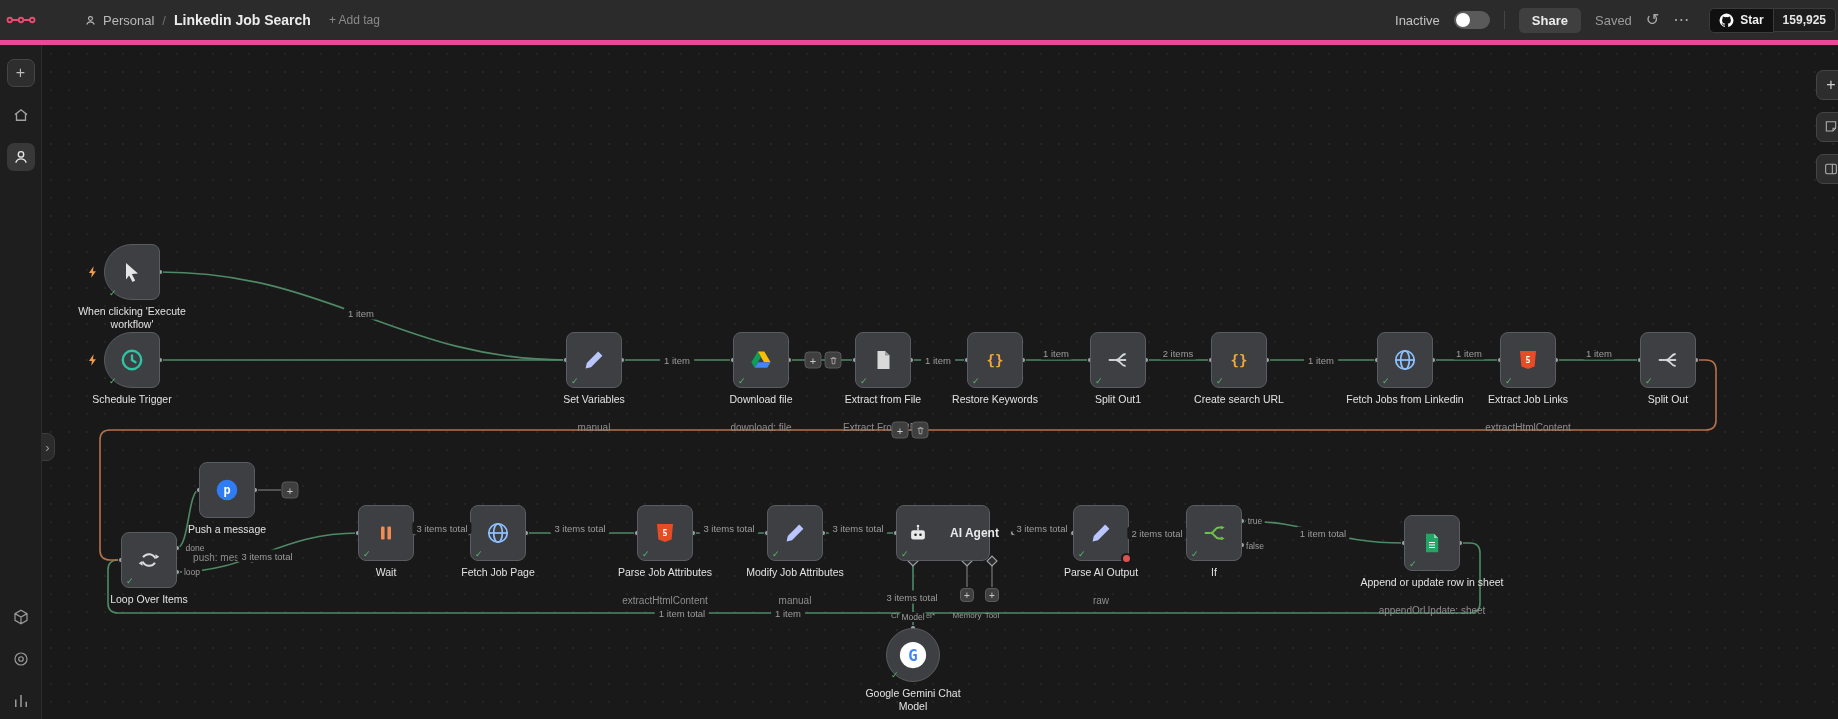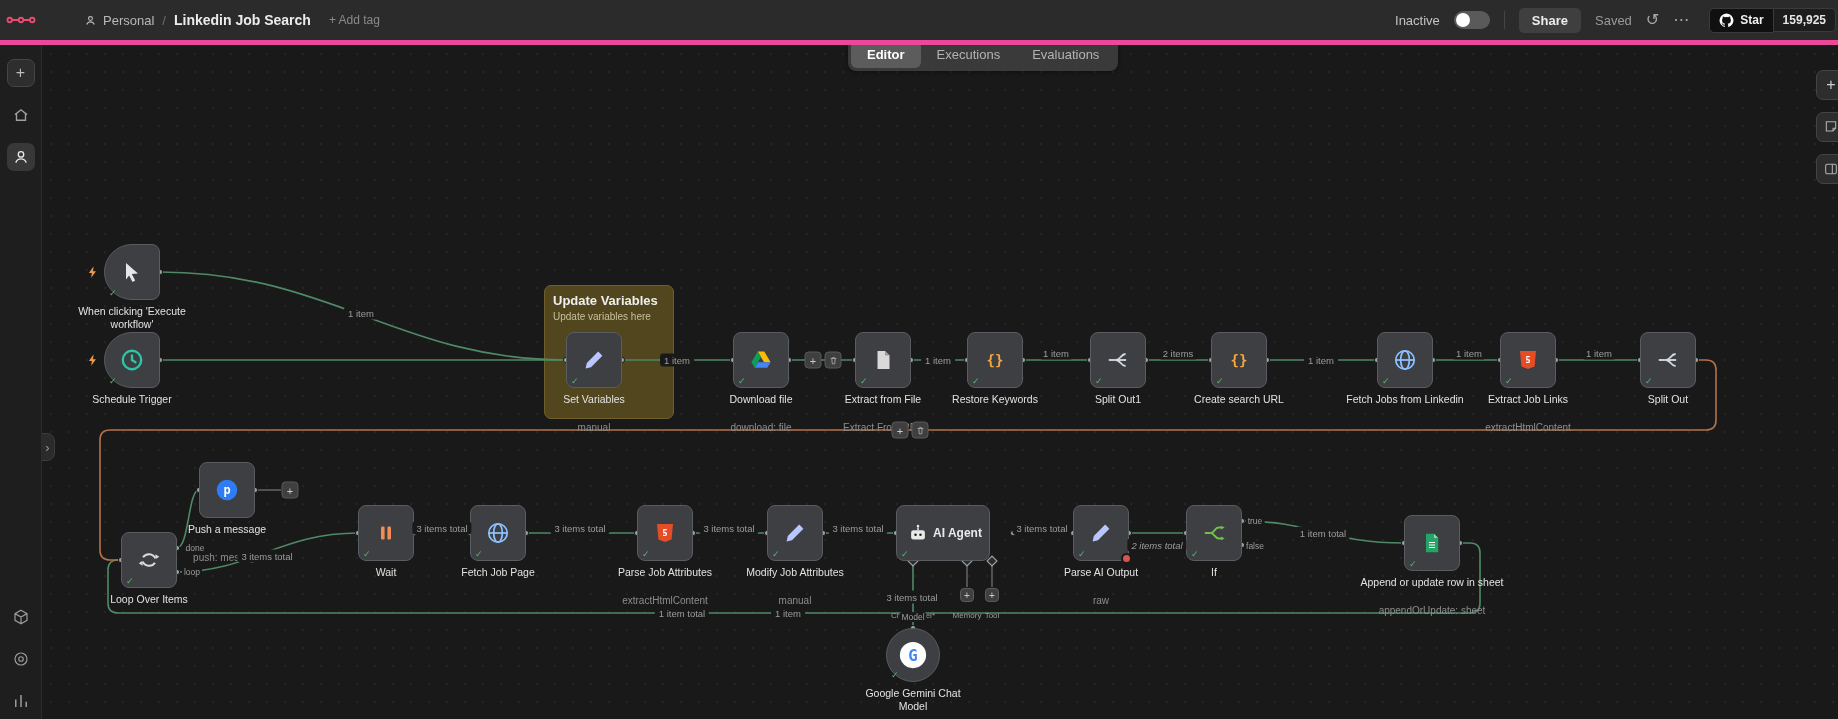--- a/index.html
+++ b/index.html
@@ -64,21 +64,21 @@
   
   .sticky { position:absolute; left:502px; top:240px; width:130px; height:134px; background:#51461e;
     border:1px solid #6e5f2b; border-radius:7px; z-index:0; padding:7px 8px; }
   .sticky-title { color:#efefef; font-size:13px; font-weight:700; }
   .sticky-body { color:#c9c09a; font-size:10px; margin-top:3px; }
 
   
   .node { position:absolute; width:56px; height:56px; background:#3d3f42; border:1px solid #595c60;
     border-radius:8px; display:flex; align-items:center; justify-content:center; z-index:2; }
   .node.trigger { border-radius:28px 8px 8px 28px; }
-  .node.wide { width:94px; justify-content:flex-start; padding-left:10px; gap:4px; }
+  .node.wide { width:94px; justify-content:flex-start; padding-left:10px; gap:21px; }
   .node.round { width:54px; height:54px; border-radius:50%; }
   .node-inner-label { color:#e9e9e9; font-size:12px; font-weight:600; white-space:nowrap; }
   .node-label { position:absolute; top:60px; left:50%; transform:translateX(-50%); width:150px;
     text-align:center; font-size:10.5px; color:#e2e2e2; line-height:1.2; z-index:3; }
   .node-sub { display:block; font-size:10px; color:#8d8d8d; margin-top:16px; }
   .bolt { position:absolute; left:-19px; top:50%; transform:translateY(-50%); display:flex; }
   .check { position:absolute; left:4px; bottom:1px; color:#56b96f; font-size:9px; }
   .err-dot { position:absolute; right:-4px; bottom:-4px; width:11px; height:11px; border-radius:50%;
     background:#d9534f; border:2px solid #191919; }
   .nicon { display:flex; }
@@ -175,48 +175,39 @@
       <div class="rail-btn">
         <svg viewBox="0 0 24 24" width="18" height="18">
           <path d="M5 20V10M12 20V4M19 20v-7" stroke="#9a9a9a" stroke-width="2" fill="none"></path>
         </svg>
       </div>
     </div>
   </aside>
 
   <div class="canvas">
 
-    <div class="tabs">
-      <span class="tab active">Editor</span>
-      <span class="tab">Executions</span>
-      <span class="tab">Evaluations</span>
-    </div>
 
     <div class="float-right">
       <div class="fr-btn">+</div>
       <div class="fr-btn">
         <svg viewBox="0 0 24 24" width="16" height="16">
           <path d="M5 4h14v10l-4 4H5z" fill="none" stroke="#b0b0b0" stroke-width="1.6"></path>
           <path d="M15 18v-4h4" fill="none" stroke="#b0b0b0" stroke-width="1.6"></path>
         </svg>
       </div>
       <div class="fr-btn">
         <svg viewBox="0 0 24 24" width="16" height="16">
           <rect x="4" y="5" width="16" height="14" rx="2" fill="none" stroke="#b0b0b0" stroke-width="1.6"></rect>
           <path d="M14 5v14" stroke="#b0b0b0" stroke-width="1.6"></path>
         </svg>
       </div>
     </div>
 
     <div class="collapse-tab">›</div>
 
-    <div class="sticky">
-      <div class="sticky-title">Update Variables</div>
-      <div class="sticky-body">Update variables here</div>
-    </div>
 
     <svg class="edges" viewBox="0 0 1838 719">
       <g fill="none" stroke="#4e8a66" stroke-width="1.6">
         <path d="M160 272 C330 272 400 360 566 360"></path>
         <path d="M160 360 H566"></path>
         <path d="M622 360 H733"></path>
         <path d="M789 360 H855"></path>
         <path d="M911 360 H967"></path>
         <path d="M1023 360 H1090"></path>
         <path d="M1146 360 H1211"></path>
@@ -582,21 +573,21 @@
     <span class="elabel" style="left:1427px;top:308px;">1 item</span>
     <span class="elabel" style="left:1557px;top:308px;">1 item</span>
     <span class="elabel small" style="left:153px;top:503px;">done</span>
     <span class="elabel small" style="left:150px;top:527px;">loop</span>
     <span class="elabel" style="left:225px;top:511px;">3 items total</span>
     <span class="elabel" style="left:400px;top:483px;">3 items total</span>
     <span class="elabel" style="left:538px;top:483px;">3 items total</span>
     <span class="elabel" style="left:687px;top:483px;">3 items total</span>
     <span class="elabel" style="left:816px;top:483px;">3 items total</span>
     <span class="elabel" style="left:1000px;top:483px;">3 items total</span>
-    <span class="elabel" style="left:1115px;top:500px;font-style:italic;">2 items total</span>
+    <span class="elabel" style="left:1115px;top:488px;">2 items total</span>
     <span class="elabel small" style="left:1213px;top:476px;">true</span>
     <span class="elabel small" style="left:1213px;top:501px;">false</span>
     <span class="elabel" style="left:1281px;top:488px;">1 item total</span>
     <span class="elabel" style="left:640px;top:568px;">1 item total</span>
     <span class="elabel" style="left:746px;top:568px;">1 item</span>
     <span class="elabel" style="left:870px;top:552px;">3 items total</span>
     <span class="elabel small" style="left:871px;top:572px;">Model</span>
 
     <div class="conn-toolbar" style="left:781px;top:315px;">
       <span class="mini-btn">+</span>

